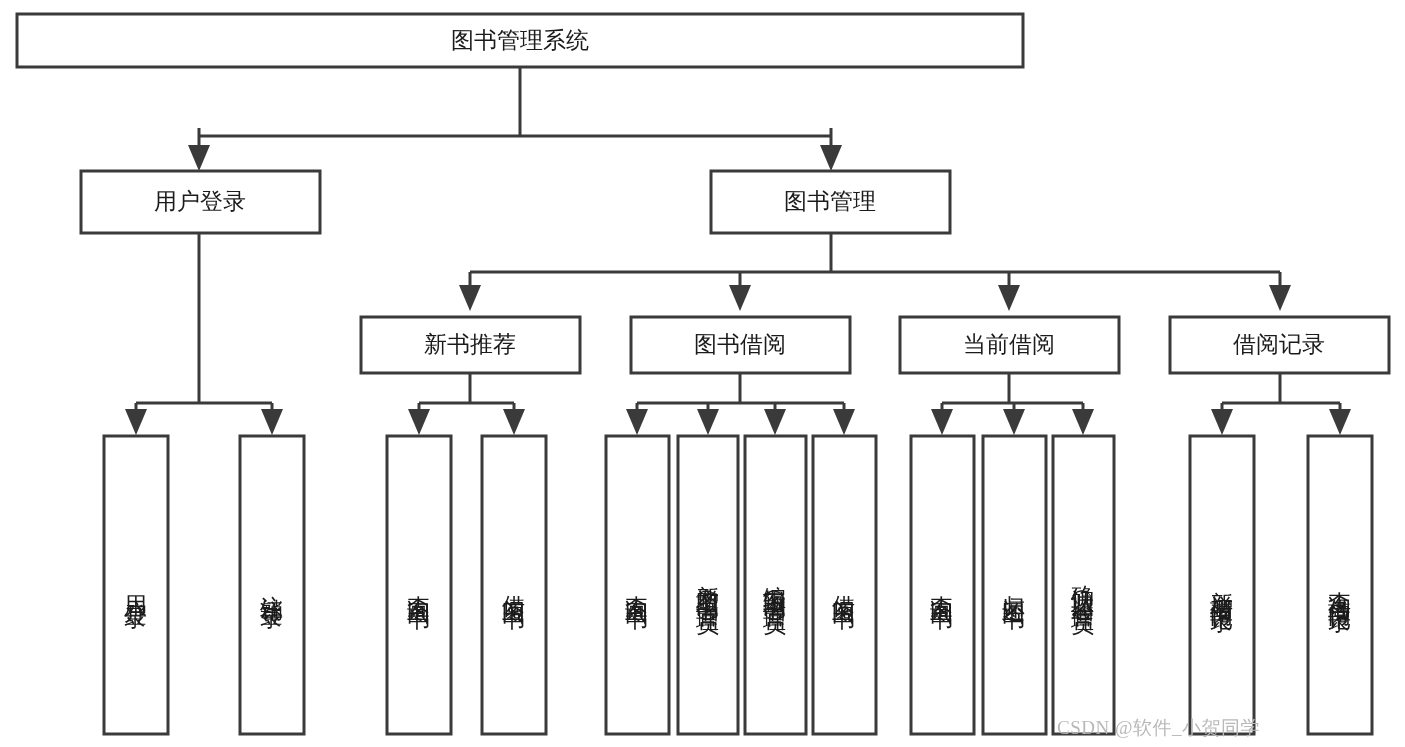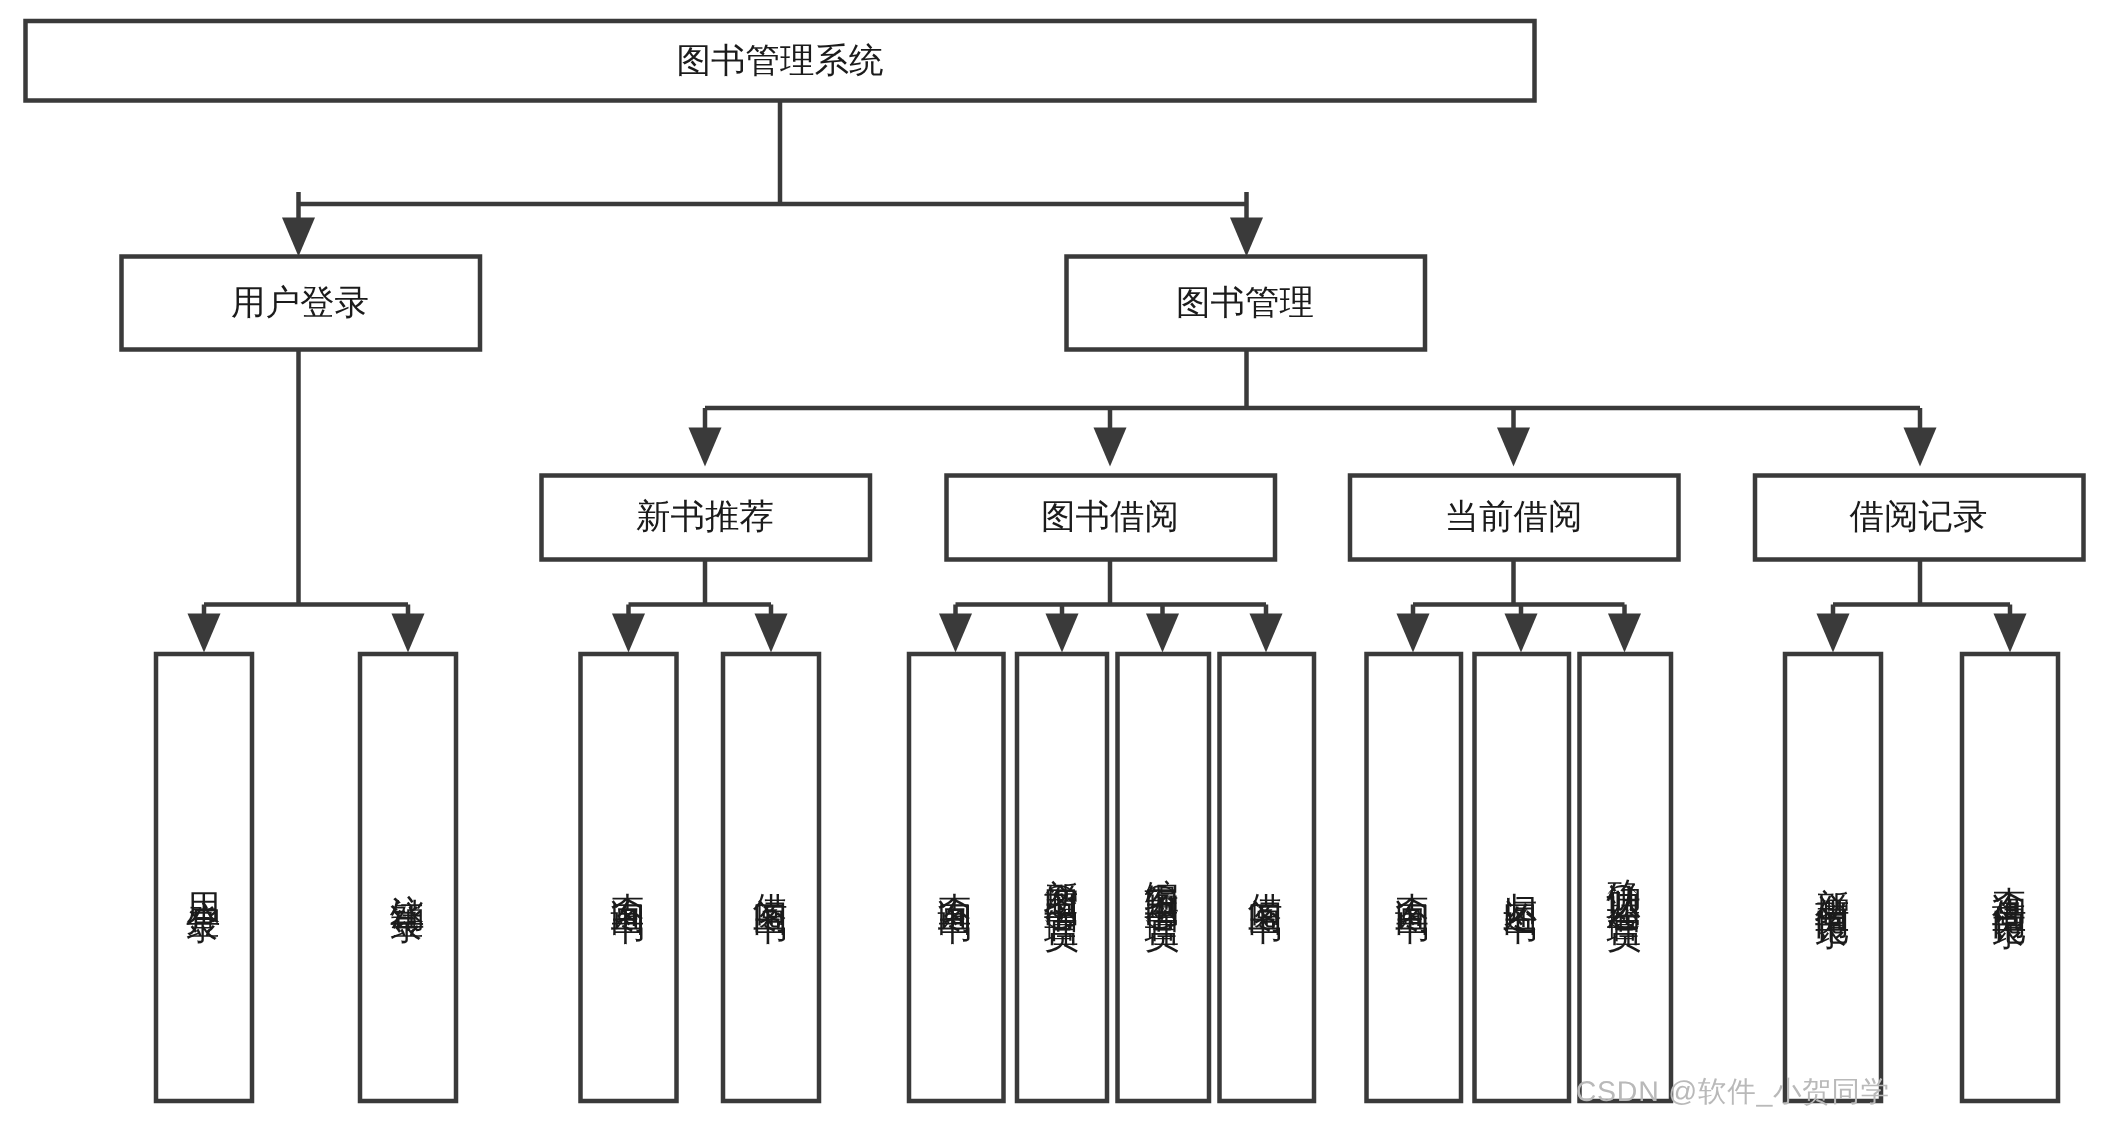--- a/index.html
+++ b/index.html
@@ -55,21 +55,21 @@
     writing-mode: vertical-rl;
     text-orientation: upright;
     letter-spacing: 4px;
     text-anchor: middle;
     dominant-baseline: central;
   }
   .watermark {
     position: absolute;
     right: 12px;
     bottom: 6px;
-    font-family: Liberation Sans, sans-serif;
+    font-family: Liberation Serif, serif;
     font-size: 19px;
     color: #b9b9b9;
     white-space: nowrap;
     letter-spacing: 0.5px;
   }
 </style>
 </head>
 <body>
 
 <div id="diagram-root">

